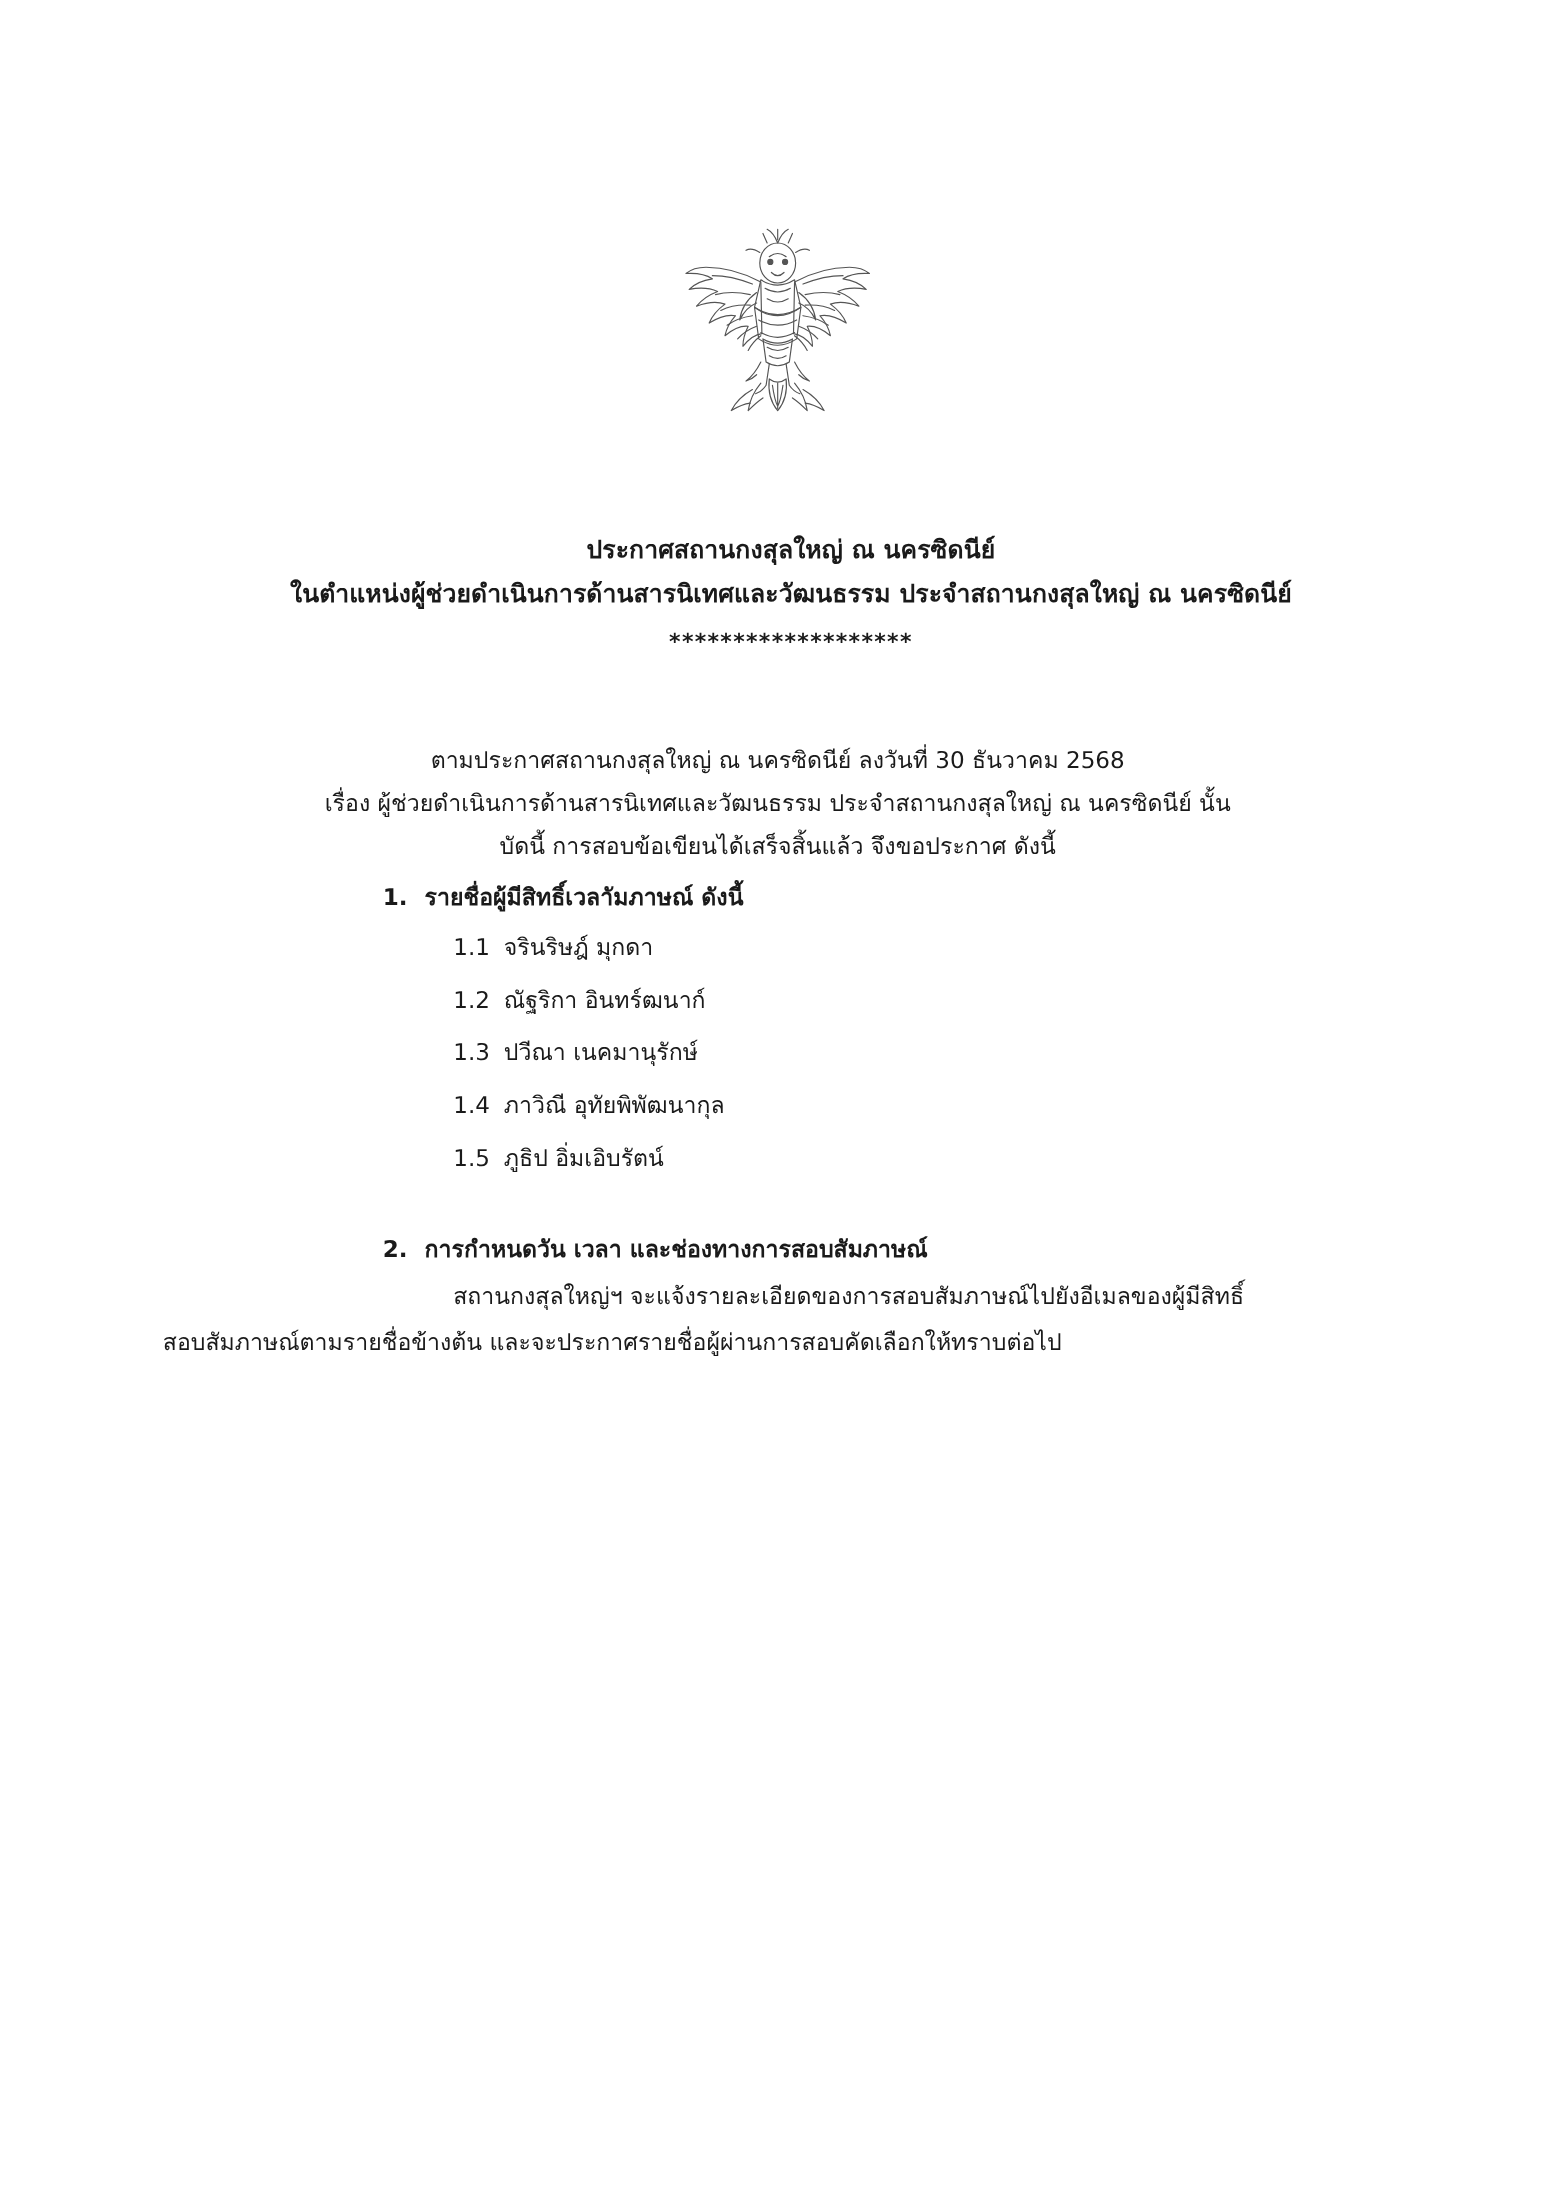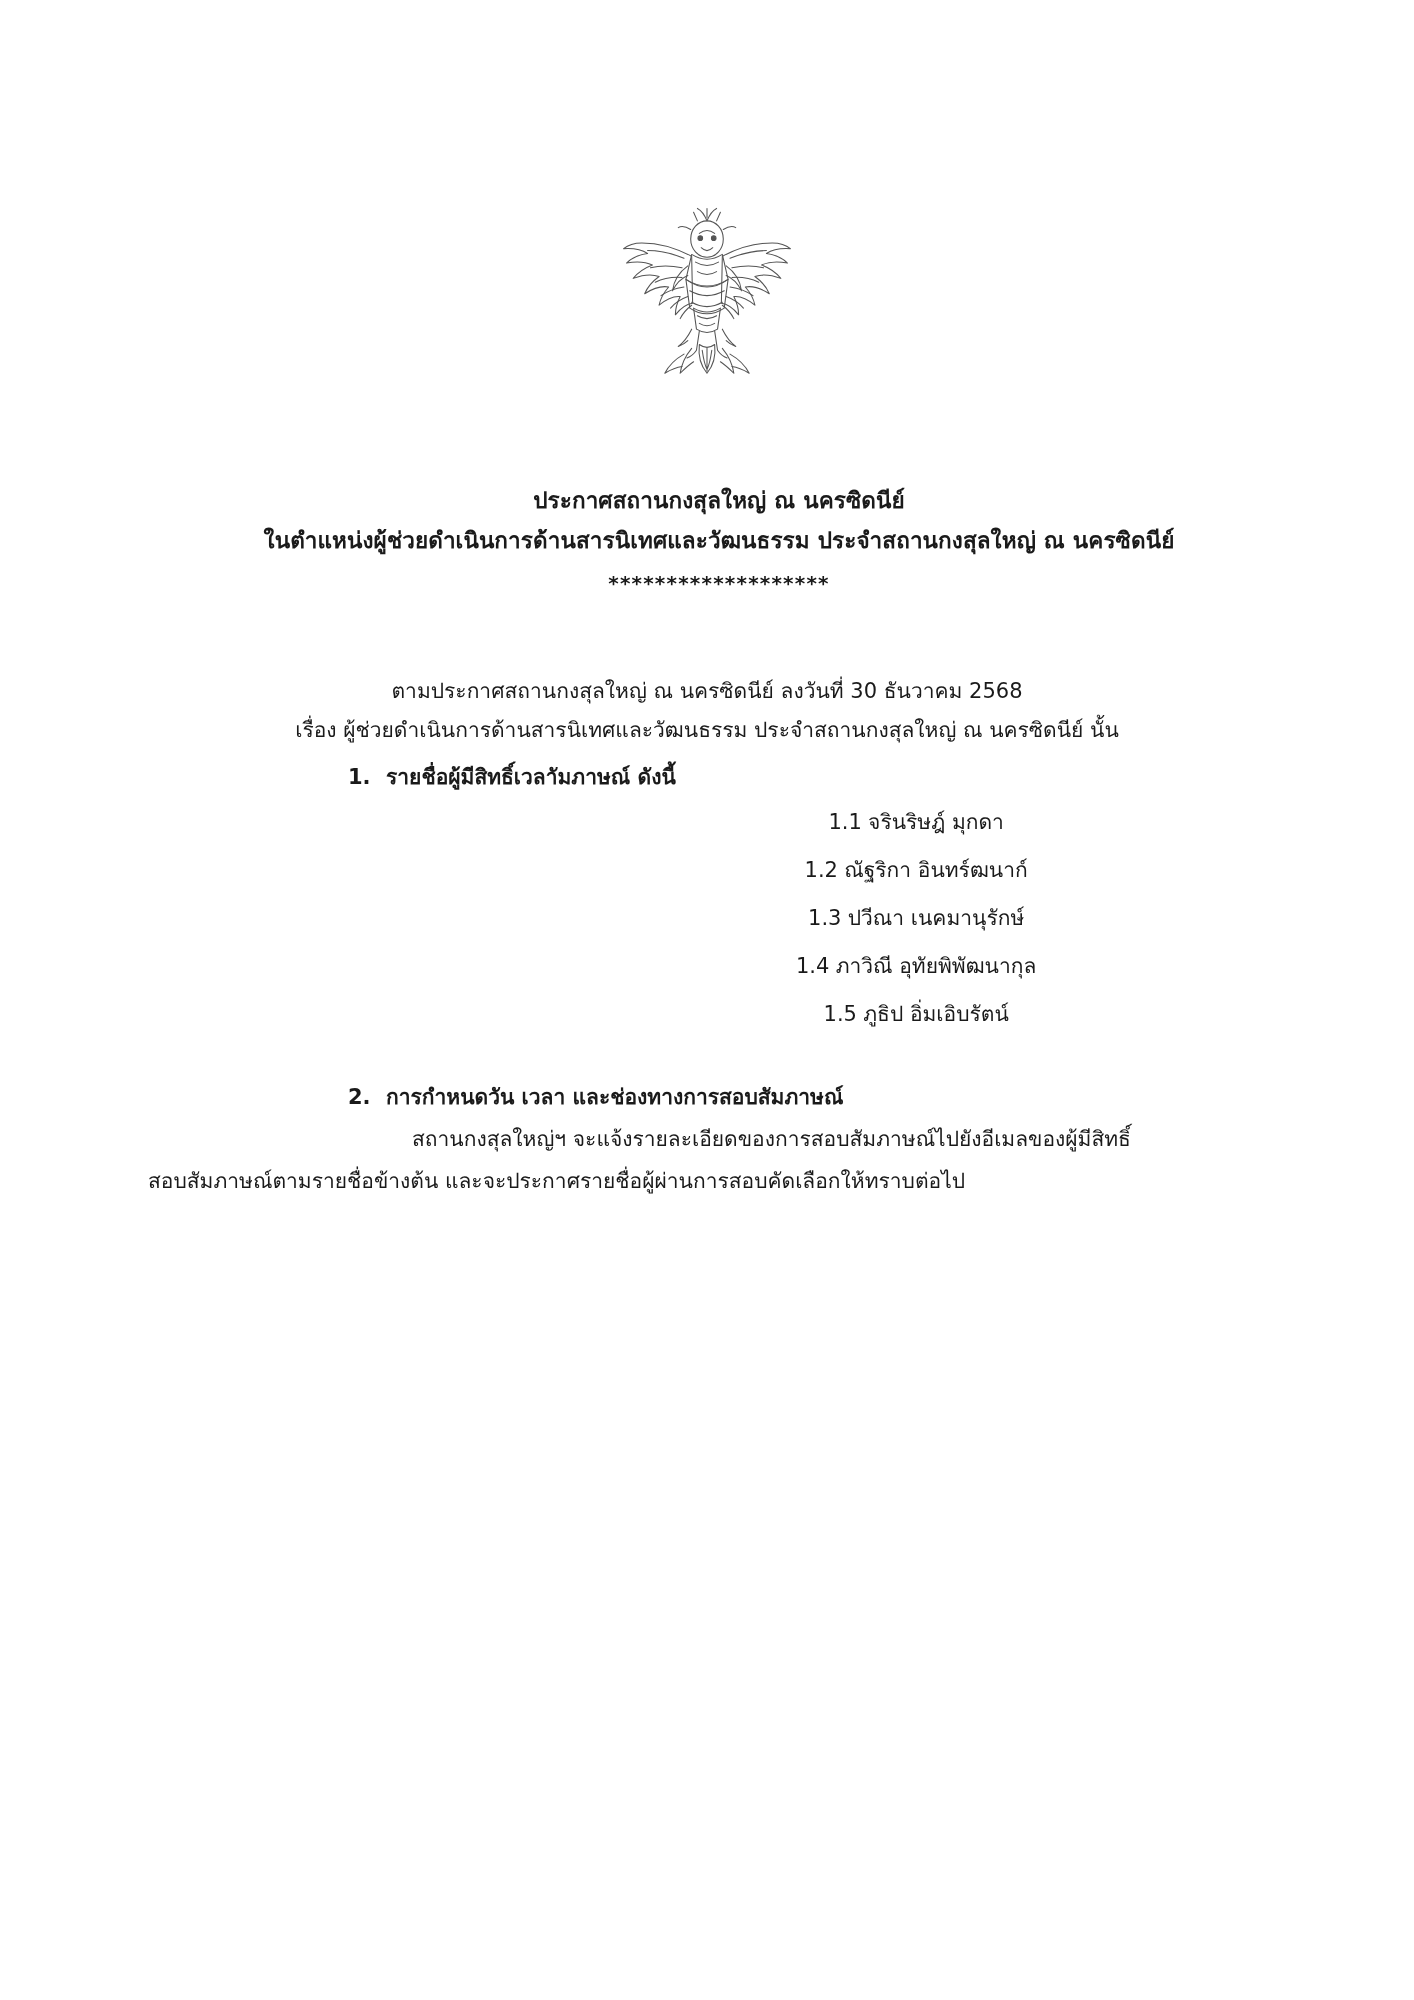--- a/index.html
+++ b/index.html
@@ -86,21 +86,20 @@
     line-height: 42px;
   }
   .item-head .num {
     display: inline-block;
     width: 38px;
   }
   .sub-list {
     margin: 0;
     padding: 0;
     list-style: none;
-    text-align: center;
   }
   .sub-list li {
     font-size: 21px;
     line-height: 48px;
     padding-left: 412px;
   }
   .sub-list li .sn {
     display: inline-block;
     min-width: 46px;
   }
@@ -171,20 +170,21 @@
   <div class="heading">
     <div class="line l1">ประกาศสถานกงสุลใหญ่ ณ นครซิดนีย์</div>
     <div class="line l3">ในตำแหน่งผู้ช่วยดำเนินการด้านสารนิเทศและวัฒนธรรม ประจำสถานกงสุลใหญ่ ณ นครซิดนีย์</div>
     <div class="stars">*******************</div>
   </div>
 
   <div class="body-block">
 
     <div class="para-center">ตามประกาศสถานกงสุลใหญ่ ณ นครซิดนีย์ ลงวันที่ 30 ธันวาคม 2568</div>
     <div class="para-center">เรื่อง ผู้ช่วยดำเนินการด้านสารนิเทศและวัฒนธรรม ประจำสถานกงสุลใหญ่ ณ นครซิดนีย์ นั้น</div>
+    <div class="para-center">บัดนี้ การสอบข้อเขียนได้เสร็จสิ้นแล้ว จึงขอประกาศ ดังนี้</div>
 
     <div class="item">
       <div class="item-head">
         <span class="num">1.</span><span>รายชื่อผู้มีสิทธิ์เวลาัมภาษณ์ ดังนี้</span>
       </div>
       <ul class="sub-list">
         <li><span class="sn">1.1</span><span>จรินริษฎ์ มุกดา</span></li>
         <li><span class="sn">1.2</span><span>ณัฐริกา อินทร์ฒนาก์</span></li>
         <li><span class="sn">1.3</span><span>ปวีณา เนคมานุรักษ์</span></li>
         <li><span class="sn">1.4</span><span>ภาวิณี อุทัยพิพัฒนากุล</span></li>

